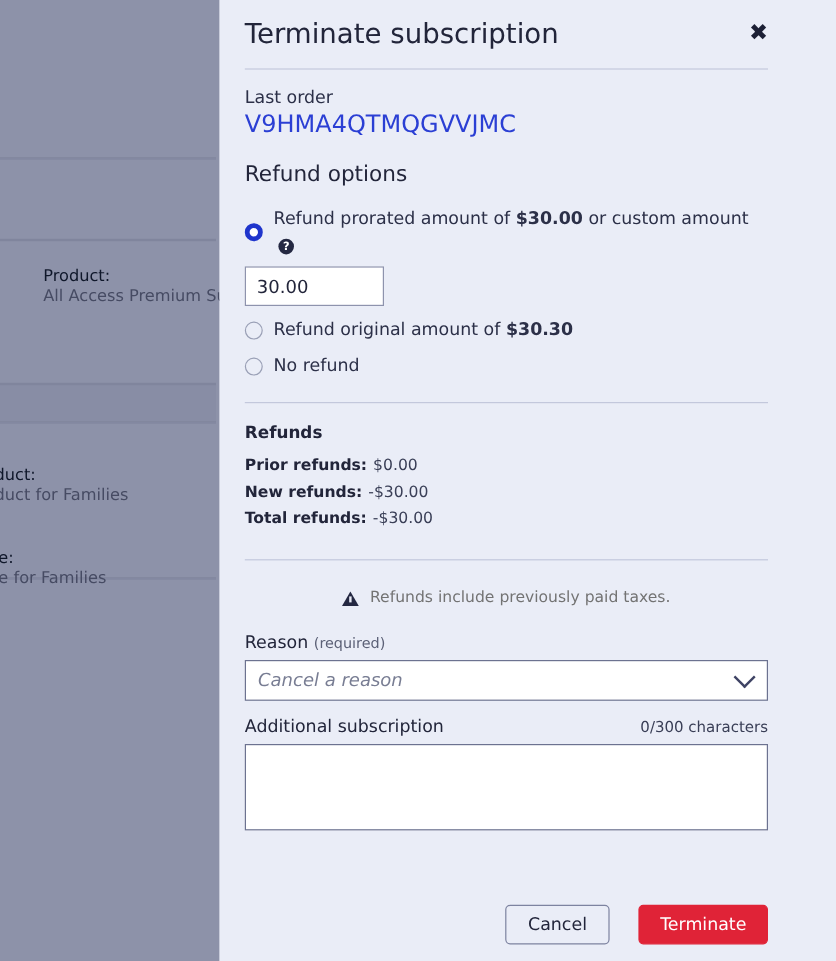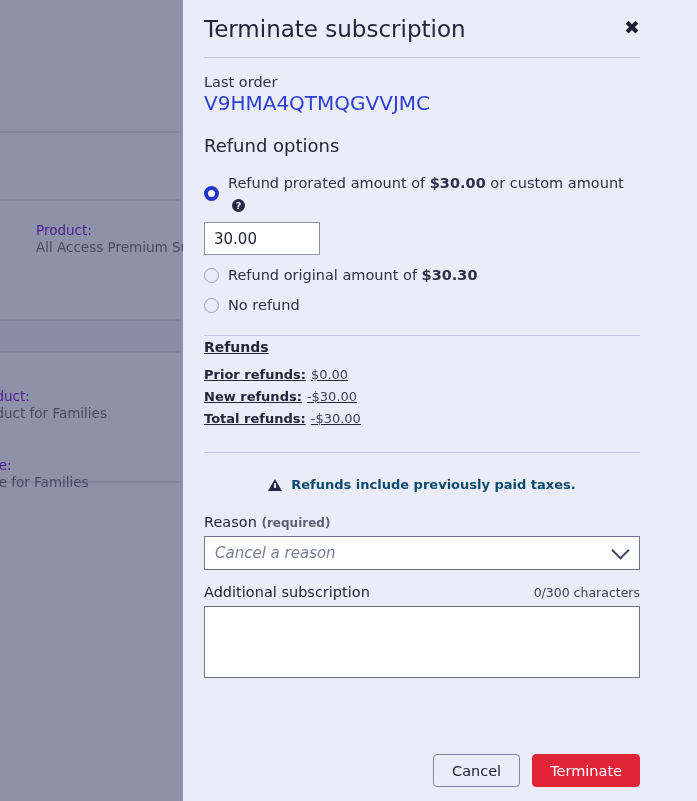--- a/index.html
+++ b/index.html
@@ -34,21 +34,21 @@
   }
   #bgcard1 { top: 0px;   height: 132px; border-top: none; }
   #bgcard2 { top: 132px; height: 68px; }
   #bgcard3 { top: 200px; height: 120px; }
   #bgcard4 { top: 320px; height: 32px; background:#888da5; }
   #bgcard5 { top: 352px; height: 130px; }
   #bgcard6 { top: 482px; height: 319px; border-bottom:none; }
   .bg-label {
     position: absolute;
     font-size: 13.5px;
-    color: #4c1d95;
+    color: #0f172a;
     white-space: nowrap;
   }
   .bg-value {
     position: absolute;
     font-size: 13.5px;
     color: #464b63;
     white-space: nowrap;
   }
 
   
@@ -185,22 +185,22 @@
   .refund-line .k { font-weight: bold; }
   .refund-line .v { color: #3a3f57; margin-left: 5px; }
 
   
   #tax-notice {
     display: flex;
     align-items: center;
     justify-content: center;
     gap: 9px;
     font-size: 13px;
-    font-weight: bold;
-    color: #0c4a6e;
+    font-weight: normal;
+    color: #737373;
   }
   .warn-icon {
     width: 0; height: 0;
     border-left: 7px solid transparent;
     border-right: 7px solid transparent;
     border-bottom: 12px solid #242842;
     position: relative;
   }
   .warn-icon::after {
     content: "";
@@ -216,21 +216,20 @@
     align-items: baseline;
     justify-content: space-between;
   }
   .field-label {
     font-size: 14.5px;
     color: #22253a;
   }
   .field-label .req {
     font-size: 12px;
     color: #5c6177;
-    font-weight: bold;
   }
   .counter {
     font-size: 12.5px;
     color: #3a3f57;
   }
   #reason-select {
     position: relative;
     width: 100%;
     height: 34px;
     box-sizing: border-box;
@@ -269,21 +268,21 @@
     border-radius: 0;
     display: block;
   }
 
   
   #modal-footer {
     position: absolute;
     right: 21px;
     bottom: 14px;
     display: flex;
-    gap: 12px;
+    gap: 24px;
   }
   .btn {
     font-family: "DejaVu Sans", sans-serif;
     font-size: 14.5px;
     border-radius: 4px;
     cursor: pointer;
     height: 33px;
     box-sizing: border-box;
   }
   #cancel-btn {
@@ -356,21 +355,21 @@
     </div>
 
     <div class="radio-row" style="margin-top:10px;">
       <span class="radio off"></span>
       <span class="radio-label">No refund</span>
     </div>
   </div>
 
   <div class="divider" style="margin-top:20px;"></div>
 
-  <div class="section" style="text-decoration:underline;">
+  <div class="section" style="margin-top:14px;">
     <div class="refund-line" style="font-weight:bold;font-size:14px;">Refunds</div>
     <div style="margin-top:6px;">
       <div class="refund-line">
         <span class="k">Prior refunds:</span><span class="v">$0.00</span>
       </div>
       <div class="refund-line">
         <span class="k">New refunds:</span><span class="v">-$30.00</span>
       </div>
       <div class="refund-line">
         <span class="k">Total refunds:</span><span class="v">-$30.00</span>

